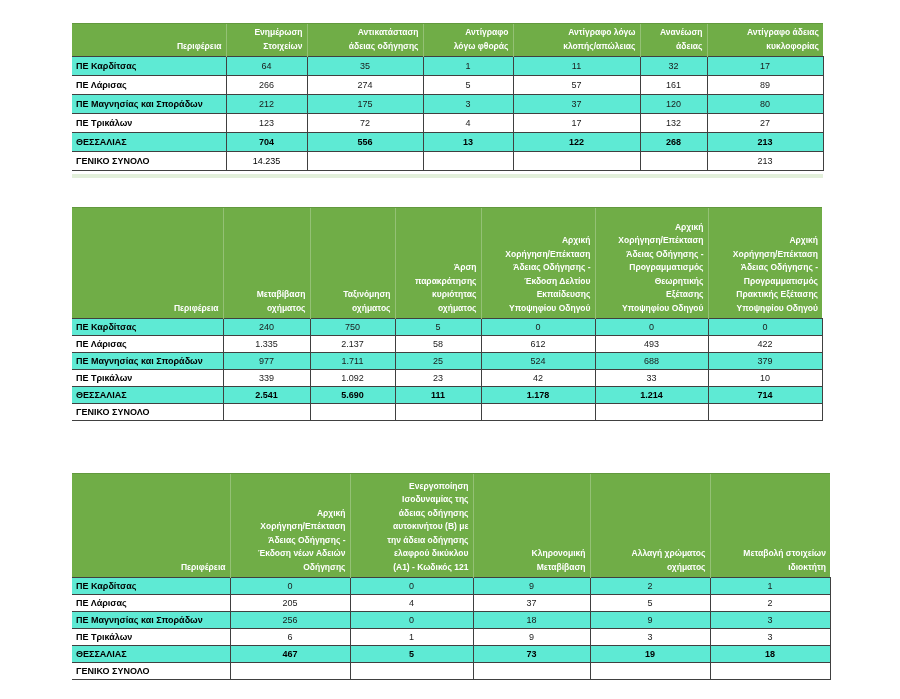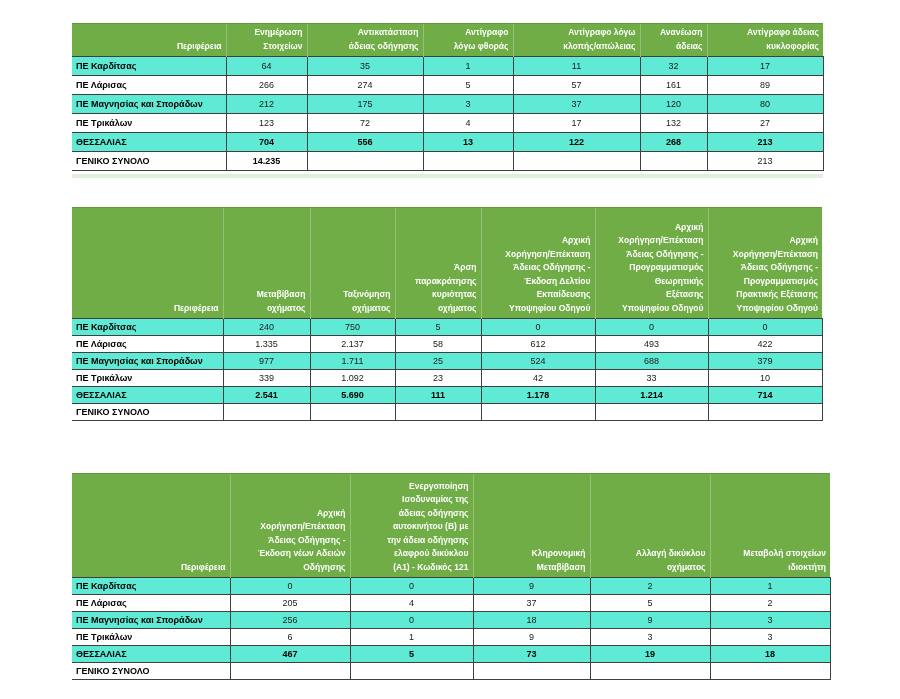--- a/index.html
+++ b/index.html
@@ -17,21 +17,21 @@
   }
   th + th{border-left:1px solid rgba(255,255,255,0.25);}
   td{
     border:1px solid #404040;font-size:9px;color:#1a1a1a;
     text-align:center;vertical-align:middle;padding:0 3px;
     overflow:hidden;white-space:nowrap;
   }
   td.lbl{text-align:left;font-weight:bold;color:#000000;border-left:none;padding-left:4px;}
   tr.shaded td{background:#5eead4;}
   tr.boldrow td{font-weight:bold;color:#000000;}
-  td.boldcell{font-weight:bold;color:#000000;}
+  td.boldcell{font-weight:normal;color:#000000;}
   .strip{background:#e2efda;height:4px;margin-top:3px;}
 </style>
 </head>
 <body>
 
 <div id="tables">
     <div class="tbl-wrap" style="top: 23px; left: 72px;">
       <table>
         <colgroup>
           <col style="width: 154px;">
@@ -239,21 +239,21 @@
 Οδήγησης</th>
             <th>Ενεργοποίηση
 Ισοδυναμίας της
 άδειας οδήγησης
 αυτοκινήτου (Β) με
 την άδεια οδήγησης
 ελαφρού δικύκλου
 (Α1) - Κωδικός 121</th>
             <th>Κληρονομική
 Μεταβίβαση</th>
-            <th>Αλλαγή δικύκλου
+            <th>Αλλαγή χρώματος
 οχήματος</th>
             <th>Μεταβολή στοιχείων
 ιδιοκτήτη</th>
           </tr>
         </thead>
         <tbody>
           <tr class="shaded" style="height: 17px;">
             <td class="lbl">ΠΕ Καρδίτσας</td>
             <td>0</td>
             <td>0</td>

